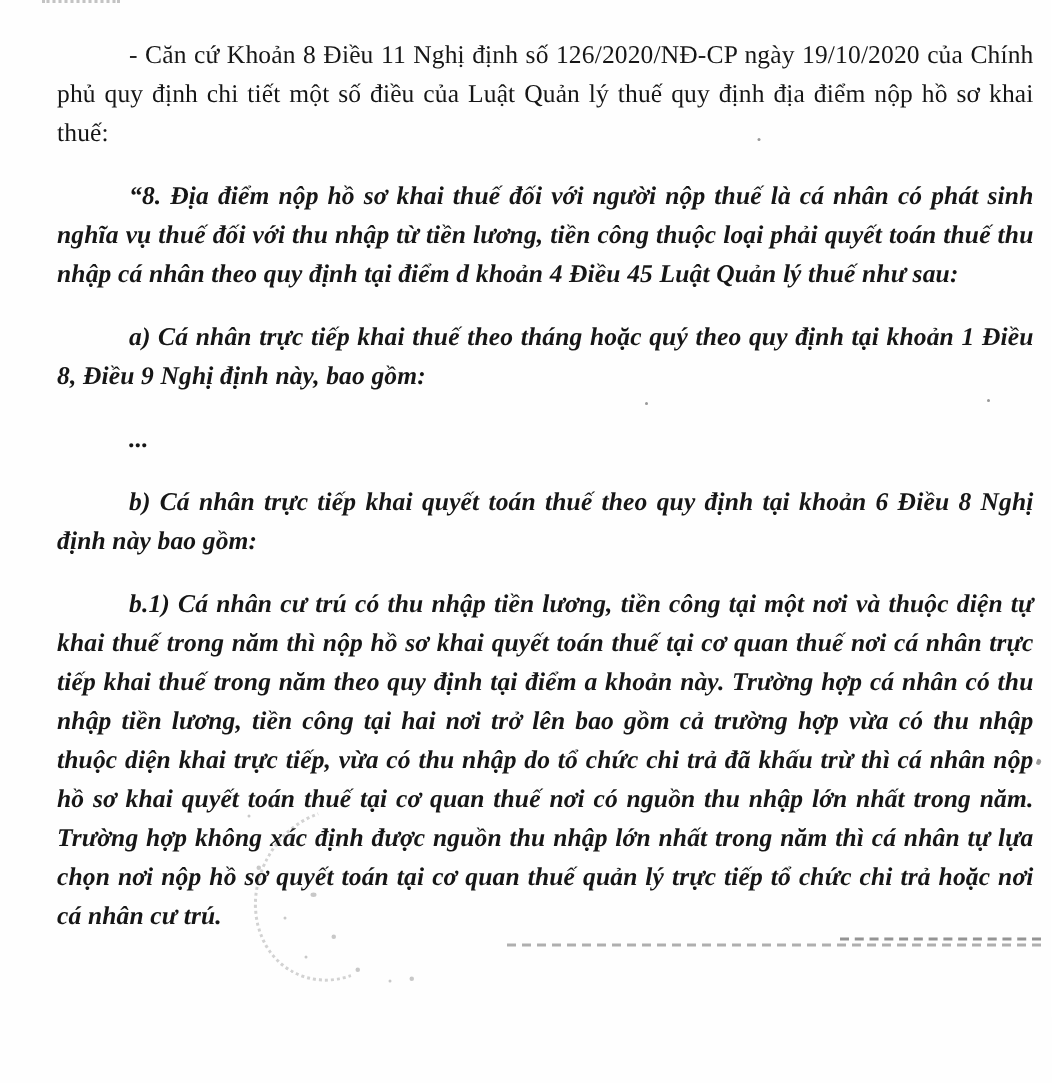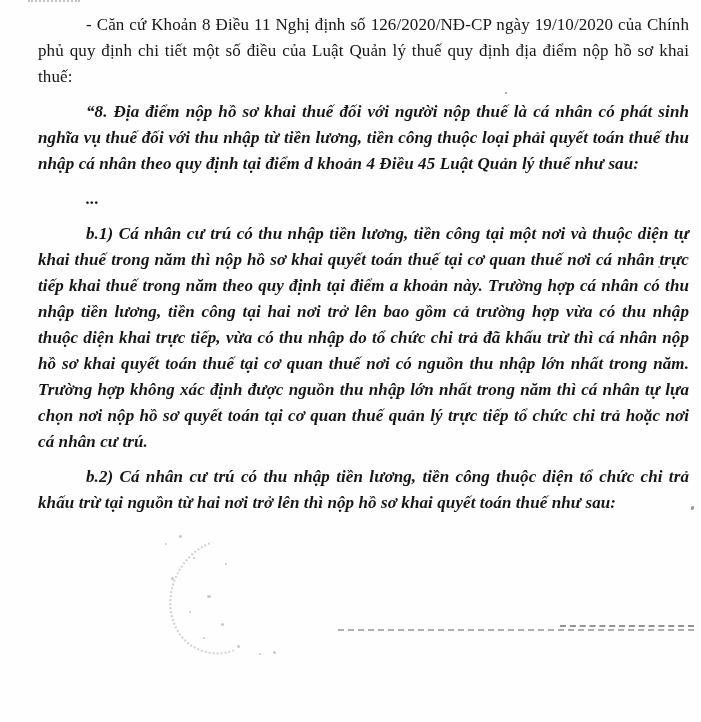--- a/index.html
+++ b/index.html
@@ -10,21 +10,21 @@
     height: 722px;
     box-sizing: border-box;
     background: #fefefe;
     font-family: "Liberation Serif", "DejaVu Serif", serif;
     color: #161616;
     padding: 8px 12px 0 38px;
     overflow: hidden;
   }
 
   .para {
-    margin: 4px 0 9px 0;
+    margin: 16px 0 9px 0;
     font-size: 17px;
     line-height: 26px;
     text-align: justify;
     text-indent: 48px;
     letter-spacing: 0.1px;
   }
 
   .italic { font-style: italic; font-weight: bold; }
 
   .ellipsis-line { text-align: left; }
@@ -94,27 +94,28 @@
 </style>
 </head>
 <body>
 
 <div class="page">
 
   <p class="para">- Căn cứ Khoản 8 Điều 11 Nghị định số 126/2020/NĐ-CP ngày 19/10/2020 của Chính phủ quy định chi tiết một số điều của Luật Quản lý thuế quy định địa điểm nộp hồ sơ khai thuế:</p>
 
   <p class="para italic">“8. Địa điểm nộp hồ sơ khai thuế đối với người nộp thuế là cá nhân có phát sinh nghĩa vụ thuế đối với thu nhập từ tiền lương, tiền công thuộc loại phải quyết toán thuế thu nhập cá nhân theo quy định tại điểm d khoản 4 Điều 45 Luật Quản lý thuế như sau:</p>
 
+  <p class="para italic">a) Cá nhân trực tiếp khai thuế theo tháng hoặc quý theo quy định tại khoản 1 Điều 8, Điều 9 Nghị định này, bao gồm:</p>
 
   <p class="para italic ellipsis-line">...</p>
 
+  <p class="para italic">b) Cá nhân trực tiếp khai quyết toán thuế theo quy định tại khoản 6 Điều 8 Nghị định này bao gồm:</p>
 
   <p class="para italic">b.1) Cá nhân cư trú có thu nhập tiền lương, tiền công tại một nơi và thuộc diện tự khai thuế trong năm thì nộp hồ sơ khai quyết toán thuế tại cơ quan thuế nơi cá nhân trực tiếp khai thuế trong năm theo quy định tại điểm a khoản này. Trường hợp cá nhân có thu nhập tiền lương, tiền công tại hai nơi trở lên bao gồm cả trường hợp vừa có thu nhập thuộc diện khai trực tiếp, vừa có thu nhập do tổ chức chi trả đã khấu trừ thì cá nhân nộp hồ sơ khai quyết toán thuế tại cơ quan thuế nơi có nguồn thu nhập lớn nhất trong năm. Trường hợp không xác định được nguồn thu nhập lớn nhất trong năm thì cá nhân tự lựa chọn nơi nộp hồ sơ quyết toán tại cơ quan thuế quản lý trực tiếp tổ chức chi trả hoặc nơi cá nhân cư trú.</p>
 
-  <p class="para italic">b.2) Cá nhân cư trú có thu nhập tiền lương, tiền công thuộc diện tổ chức chi trả khấu trừ tại nguồn từ hai nơi trở lên thì nộp hồ sơ khai quyết toán thuế như sau:</p>
 
   <div class="artifact artifact-topleft"></div>
 
   <div class="artifact stamp-smudge">
     <div class="stamp-arc"></div>
     <div class="speck s1"></div>
     <div class="speck s2"></div>
     <div class="speck s3"></div>
     <div class="speck s4"></div>
     <div class="speck s5"></div>

